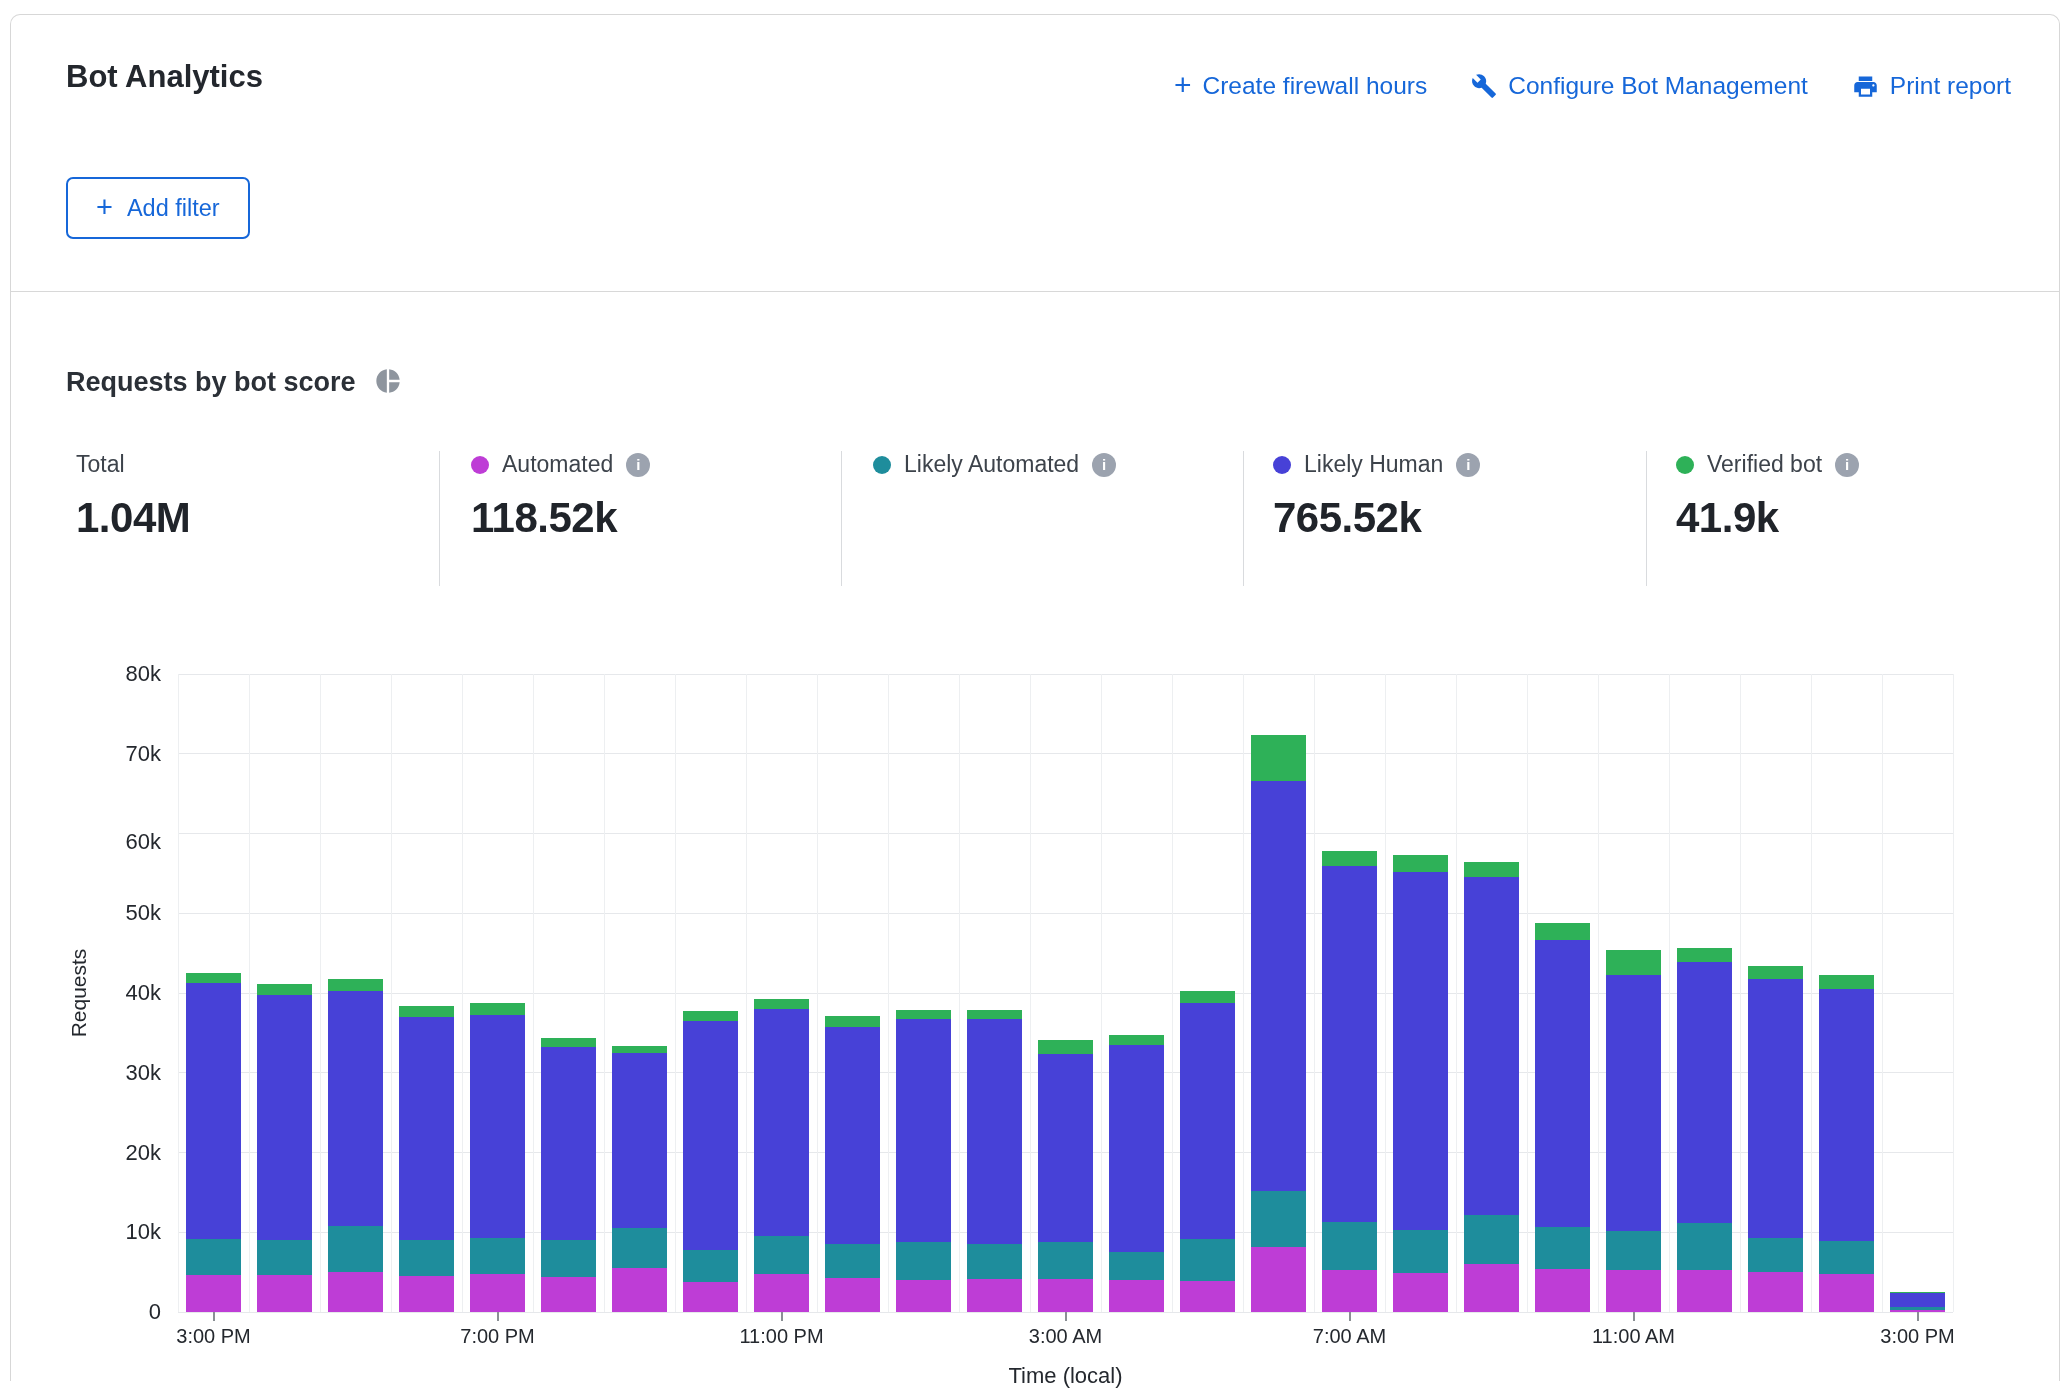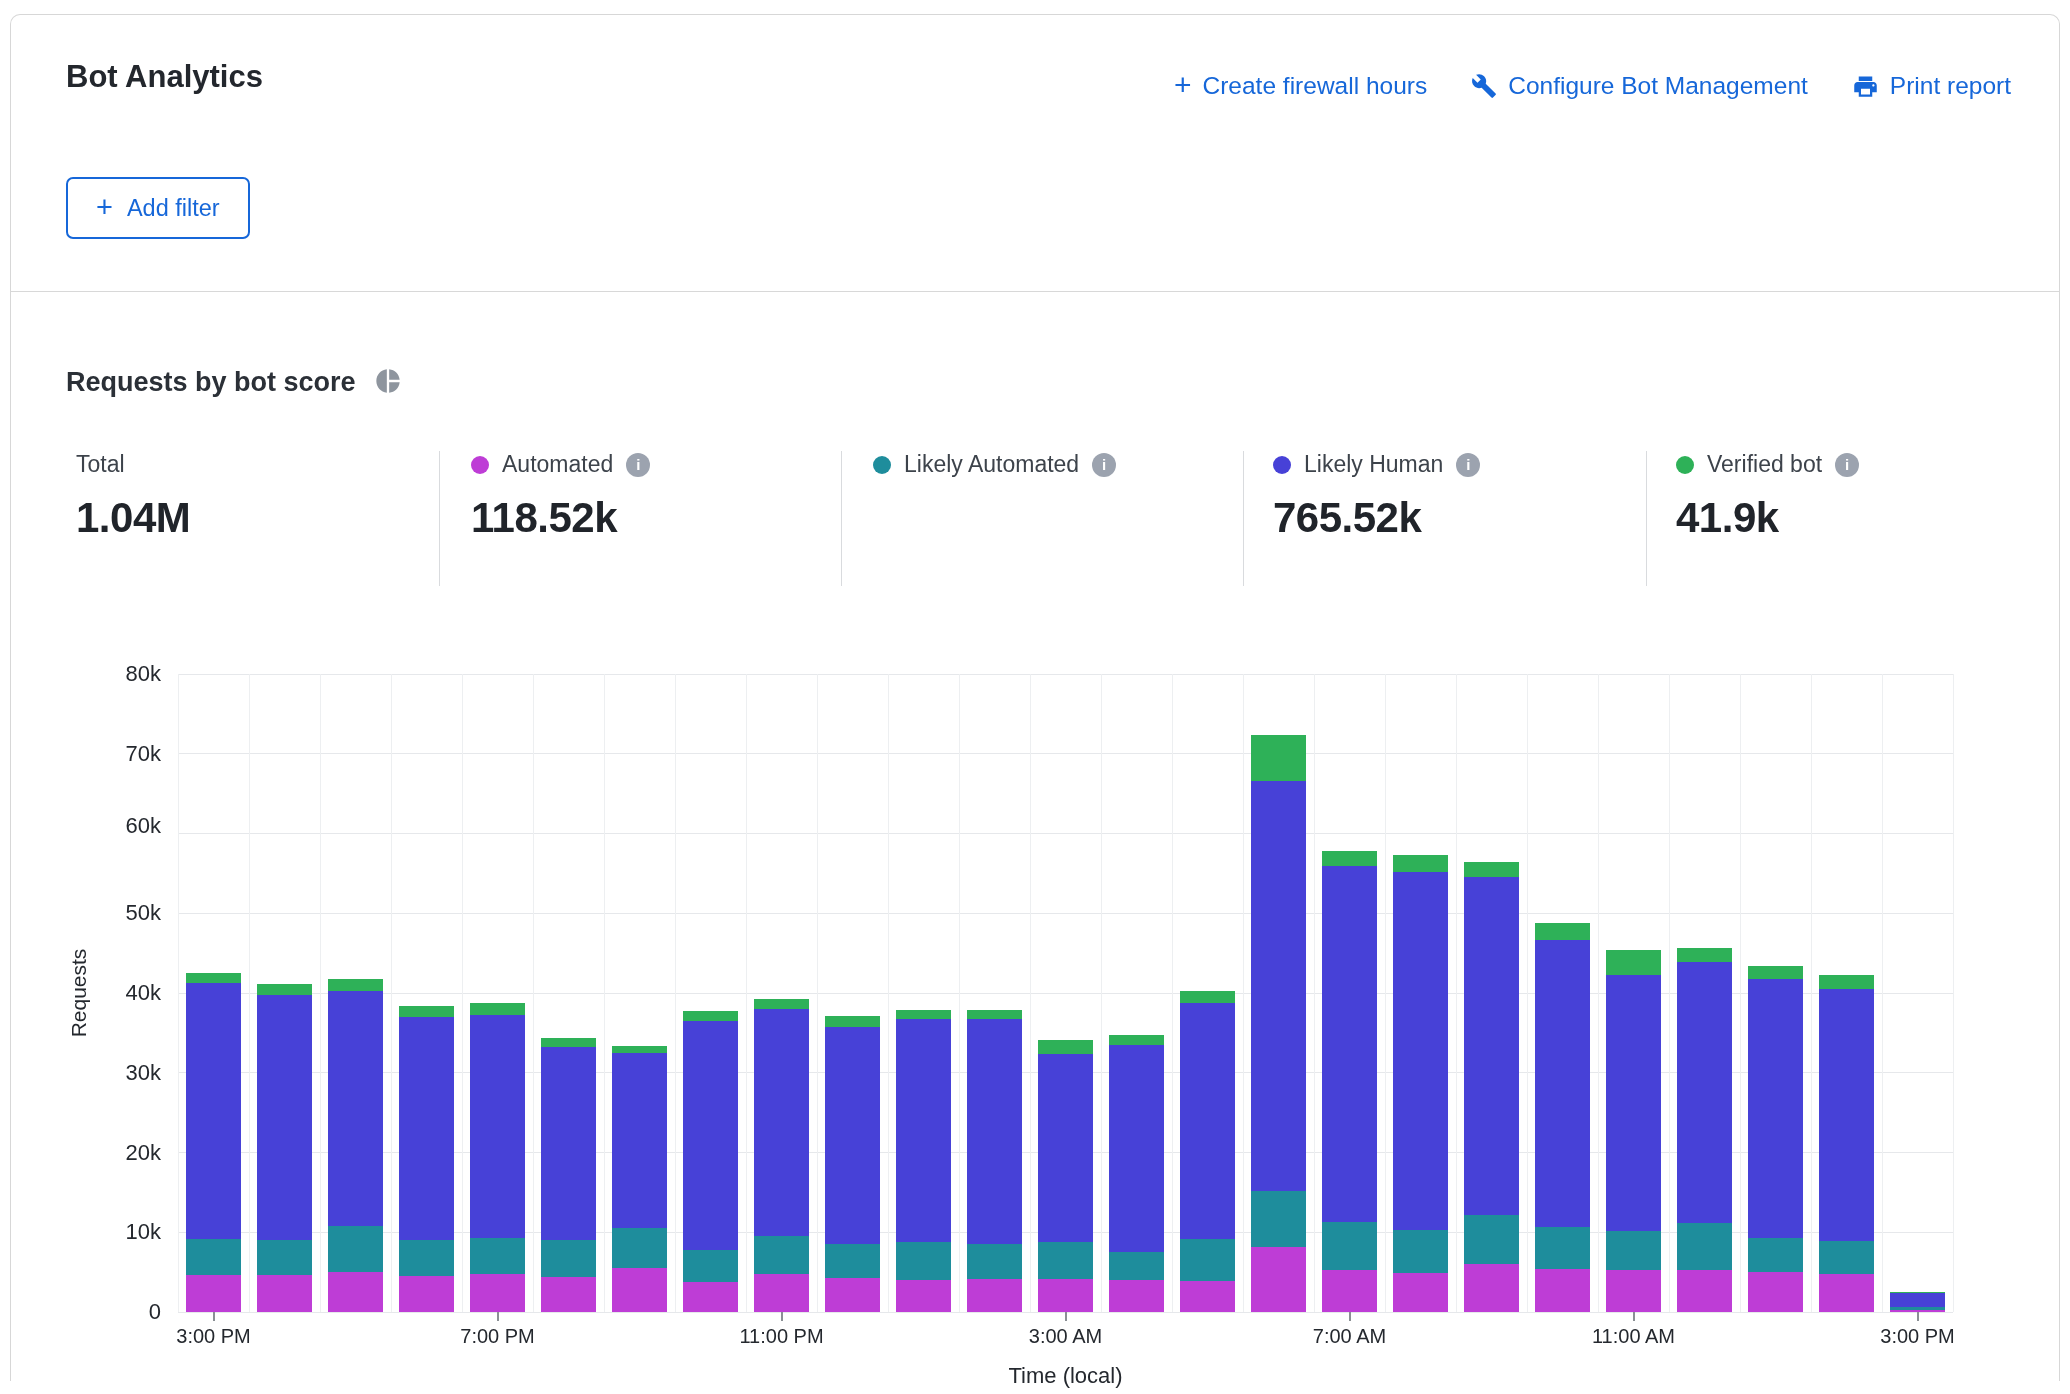--- a/index.html
+++ b/index.html
@@ -148,21 +148,21 @@
     <div id="y-axis-title">
       <span>Requests</span>
     </div>
     <div id="y-ticks">
         <div class="y-tick" style="top: 625px;">0</div>
         <div class="y-tick" style="top: 545.25px; margin-left: 27px;">10k</div>
         <div class="y-tick" style="top: 465.5px;">20k</div>
         <div class="y-tick" style="top: 385.75px;">30k</div>
         <div class="y-tick" style="top: 306px;">40k</div>
         <div class="y-tick" style="top: 226.25px;">50k</div>
-        <div class="y-tick" style="top: 139px;">60k</div>
+        <div class="y-tick" style="top: 155px;">60k</div>
         <div class="y-tick" style="top: 66.75px;">70k</div>
         <div class="y-tick" style="top: -13px;">80k</div>
       </div>
     <div id="plot">
         <div class="hgrid" style="top: 637.5px;"></div>
         <div class="hgrid" style="top: 557.75px;"></div>
         <div class="hgrid" style="top: 478px;"></div>
         <div class="hgrid" style="top: 398.25px;"></div>
         <div class="hgrid" style="top: 318.5px;"></div>
         <div class="hgrid" style="top: 238.75px;"></div>

